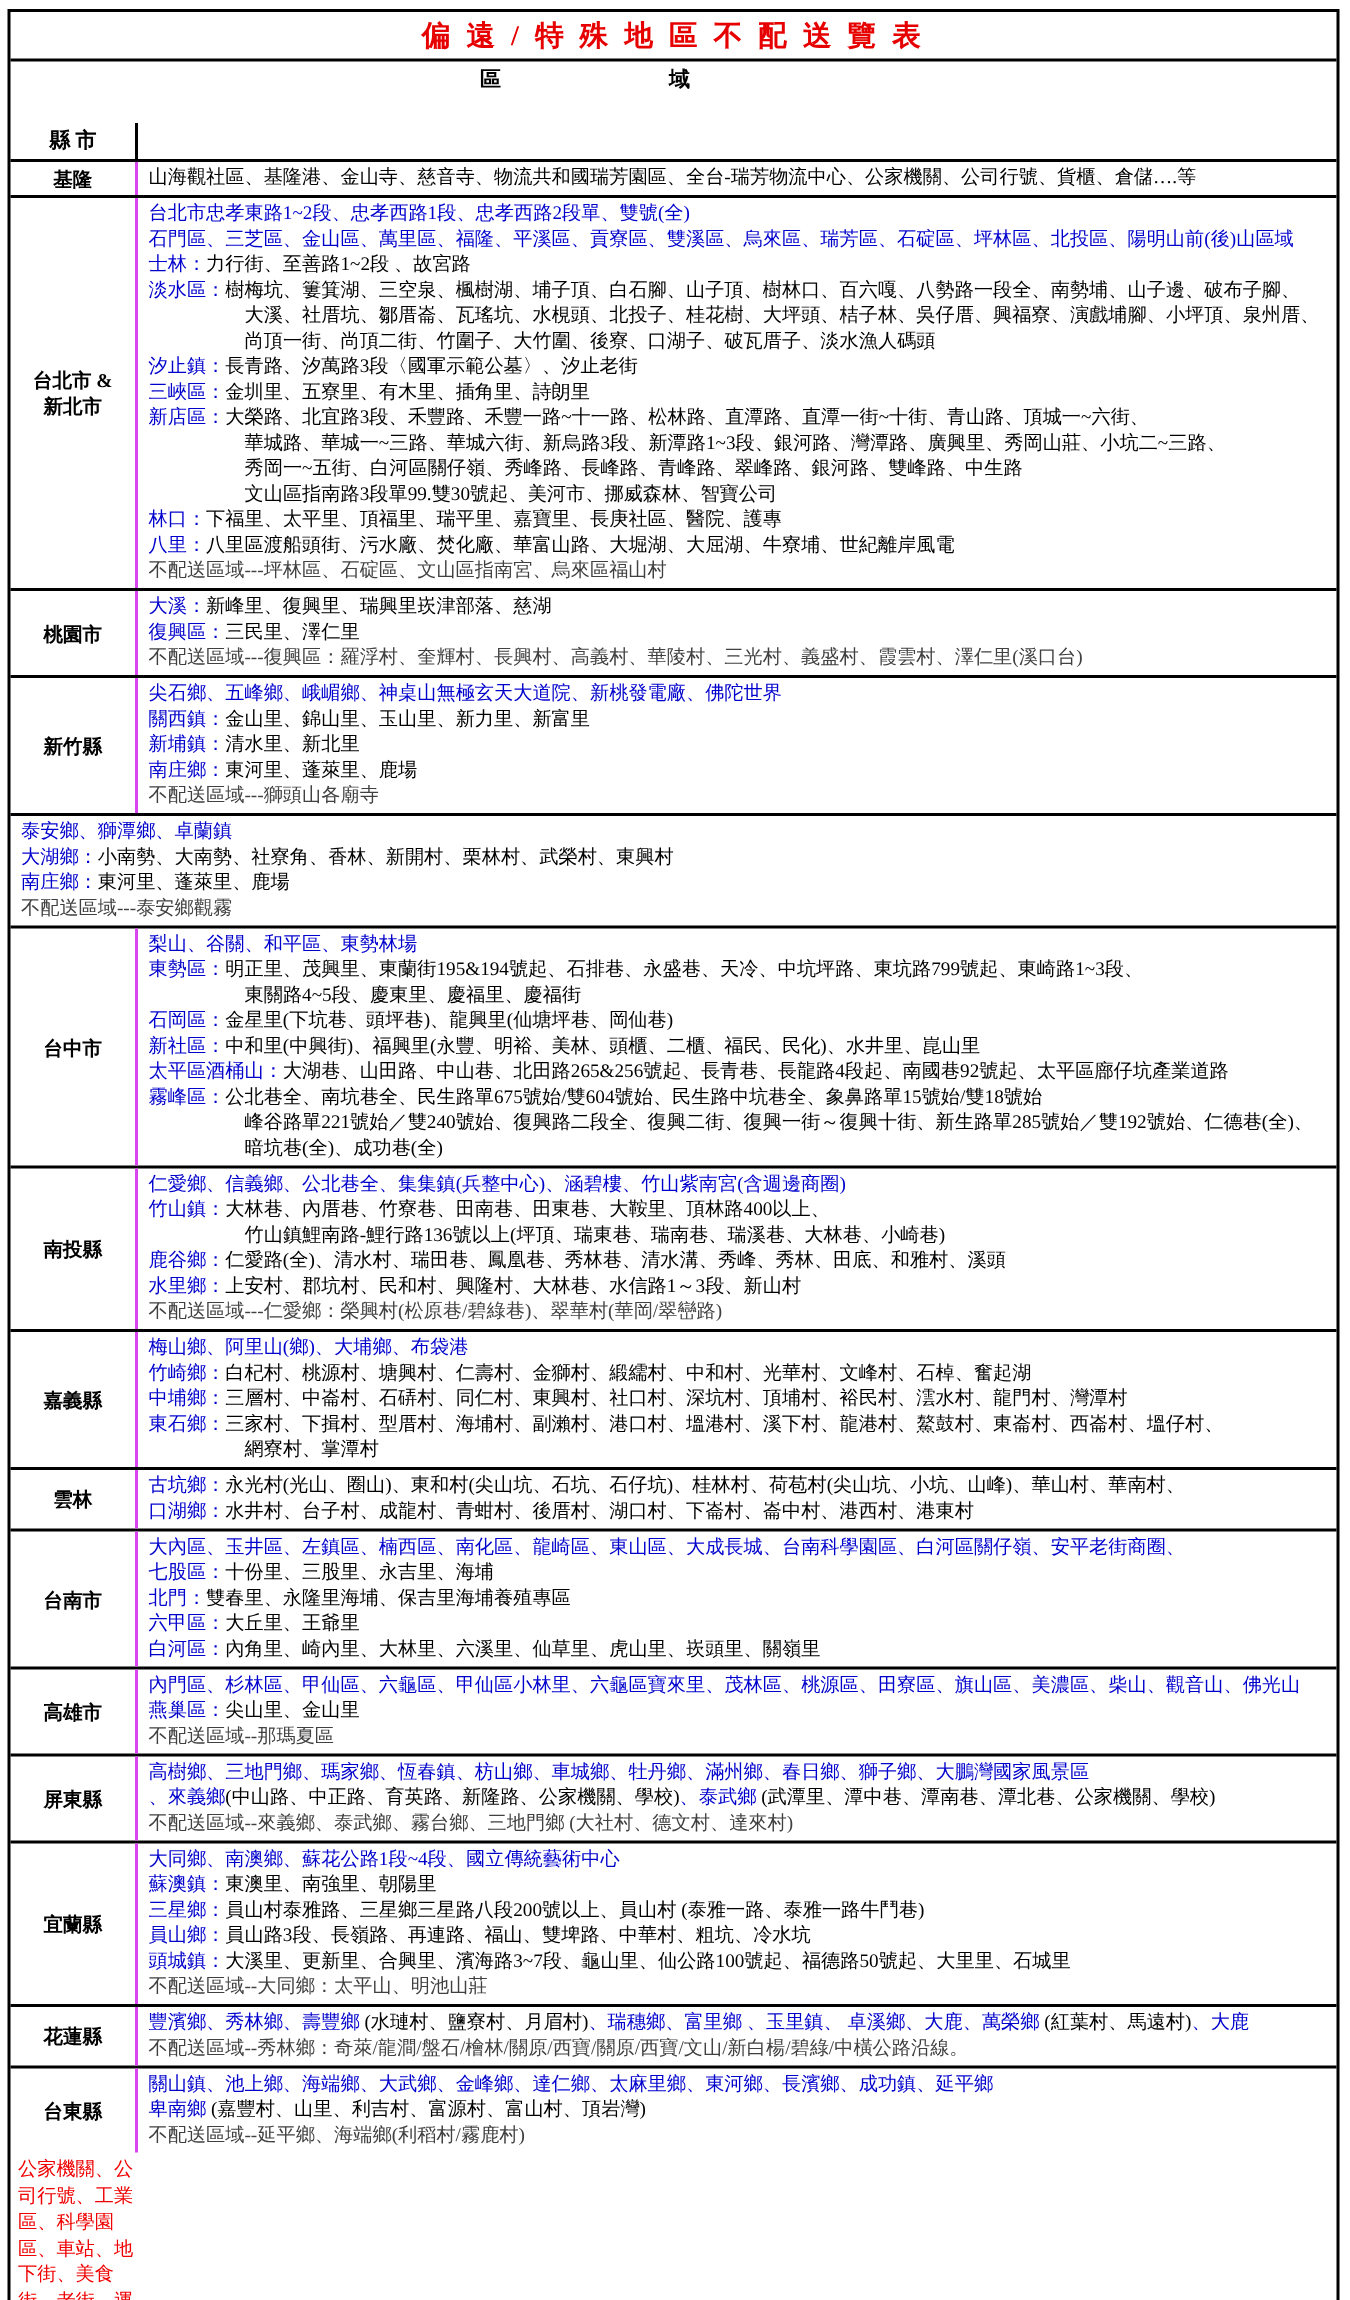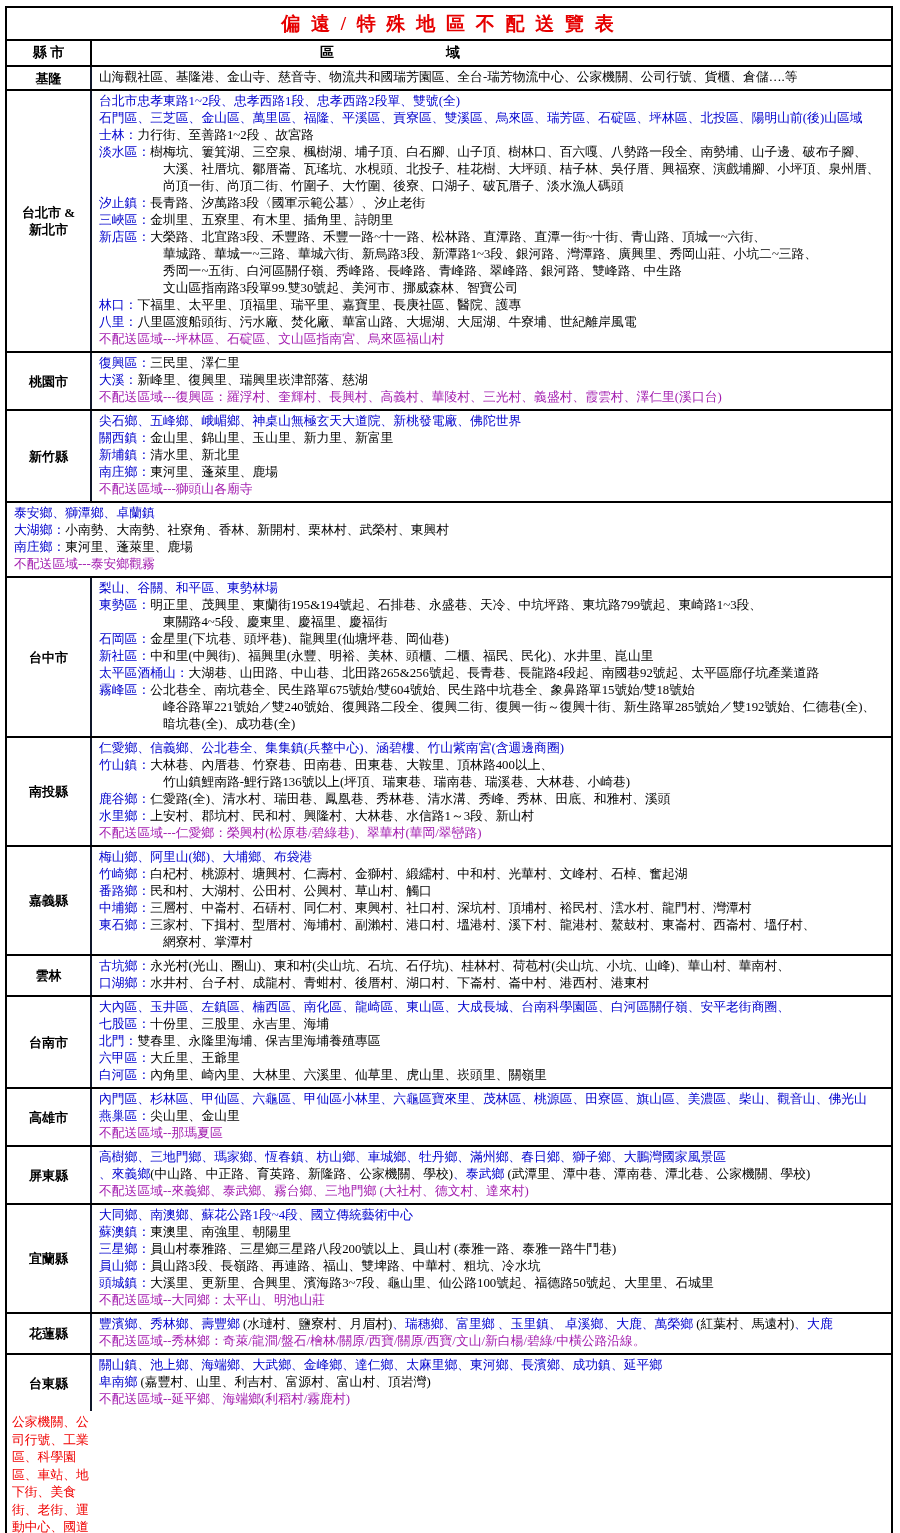--- a/index.html
+++ b/index.html
@@ -2,32 +2,32 @@
 <html><head>
 <meta charset="utf-8">
 <style>
   html,body{margin:0;padding:0;background:#ffffff;}
   body{width:900px;font-family:"Liberation Serif","DejaVu Serif",serif;-webkit-font-smoothing:antialiased;}
   .page{width:892px;padding:6px 0 0 5px;}
   .doc-table{width:884px;border:2px solid #000;}
   .title-row{border-bottom:2px solid #000;text-align:center;padding:3px 0 2px 0;}
   .title-row span{color:#e60000;font-weight:bold;font-size:19px;letter-spacing:3px;font-family:Liberation Serif, serif;}
   .header-row{display:grid;grid-template-columns:85px 1fr;border-bottom:2px solid #000;}
-  .header-county{border-right:2px solid #000;text-align:center;font-weight:bold;font-size:14px;padding:3px 0;}
+  .header-county{border-right:2px solid #000;text-align:center;font-weight:bold;font-size:14px;padding:3px 0;margin-top:41px;}
   .header-region{font-weight:bold;font-size:14px;padding:3px 0 3px 228px;}
   .row{display:grid;grid-template-columns:85px 1fr;border-bottom:2px solid #000;}
   .row:last-child{border-bottom:none;}
-  .county{border-right:2px solid #0f172a;display:flex;align-items:center;justify-content:center;
+  .county{border-right:2px solid #d946ef;display:flex;align-items:center;justify-content:center;
           text-align:center;font-size:13px;font-weight:bold;white-space:pre-line;line-height:17px;padding:2px 1px;}
   .region{padding:2px 3px 3px 7px;border-radius:10px;}
   .line{font-size:12.8px;line-height:17px;white-space:nowrap;}
   .line.indent{padding-left:64px;}
   .seg-b{color:#0000cd;margin-top:13px;}
   .seg-k{color:#000000;}
-  .seg-r{color:#a21caf;}
+  .seg-r{color:#404040;}
   .footer-row{border-bottom:none;padding:3px 5px 4px 5px;}
   .footer-row p{margin:0;color:#f00000;font-size:12.8px;line-height:17.5px;}
 </style>
 </head>
 <body>
 
 <div class="page">
   <div class="doc-table">
     <div class="title-row">
       <span>偏 遠 / 特 殊 地 區 不 配 送 覽 表</span>
@@ -60,22 +60,22 @@
             <div class="line indent"><span class="seg-k">秀岡一~五街、白河區關仔嶺、秀峰路、長峰路、青峰路、翠峰路、銀河路、雙峰路、中生路</span></div>
             <div class="line indent"><span class="seg-k">文山區指南路3段單99.雙30號起、美河市、挪威森林、智寶公司</span></div>
             <div class="line"><span class="seg-b">林口：</span><span class="seg-k">下福里、太平里、頂福里、瑞平里、嘉寶里、長庚社區、醫院、護專</span></div>
             <div class="line"><span class="seg-b">八里：</span><span class="seg-k">八里區渡船頭街、污水廠、焚化廠、華富山路、大堀湖、大屈湖、牛寮埔、世紀離岸風電</span></div>
             <div class="line"><span class="seg-r">不配送區域---坪林區、石碇區、文山區指南宮、烏來區福山村</span></div>
           </div>
         </div>
         <div class="row">
           <div class="county">桃園市</div>
           <div class="region">
+            <div class="line"><span class="seg-b">大溪：</span><span class="seg-k">新峰里、復興里、瑞興里崁津部落、慈湖</span></div>
             <div class="line"><span class="seg-b">復興區：</span><span class="seg-k">三民里、澤仁里</span></div>
-            <div class="line"><span class="seg-b">大溪：</span><span class="seg-k">新峰里、復興里、瑞興里崁津部落、慈湖</span></div>
             <div class="line"><span class="seg-r">不配送區域---復興區：羅浮村、奎輝村、長興村、高義村、華陵村、三光村、義盛村、霞雲村、澤仁里(溪口台)</span></div>
           </div>
         </div>
         <div class="row">
           <div class="county">新竹縣</div>
           <div class="region">
             <div class="line"><span class="seg-b">尖石鄉、五峰鄉、峨嵋鄉、神桌山無極玄天大道院、新桃發電廠、佛陀世界</span></div>
             <div class="line"><span class="seg-b">關西鎮：</span><span class="seg-k">金山里、錦山里、玉山里、新力里、新富里</span></div>
             <div class="line"><span class="seg-b">新埔鎮：</span><span class="seg-k">清水里、新北里</span></div>
             <div class="line"><span class="seg-b">南庄鄉：</span><span class="seg-k">東河里、蓬萊里、鹿場</span></div>
@@ -113,21 +113,20 @@
             <div class="line"><span class="seg-b">鹿谷鄉：</span><span class="seg-k">仁愛路(全)、清水村、瑞田巷、鳳凰巷、秀林巷、清水溝、秀峰、秀林、田底、和雅村、溪頭</span></div>
             <div class="line"><span class="seg-b">水里鄉：</span><span class="seg-k">上安村、郡坑村、民和村、興隆村、大林巷、水信路1～3段、新山村</span></div>
             <div class="line"><span class="seg-r">不配送區域---仁愛鄉：榮興村(松原巷/碧綠巷)、翠華村(華岡/翠巒路)</span></div>
           </div>
         </div>
         <div class="row">
           <div class="county">嘉義縣</div>
           <div class="region">
             <div class="line"><span class="seg-b">梅山鄉、阿里山(鄉)、大埔鄉、布袋港</span></div>
             <div class="line"><span class="seg-b">竹崎鄉：</span><span class="seg-k">白杞村、桃源村、塘興村、仁壽村、金獅村、緞繻村、中和村、光華村、文峰村、石棹、奮起湖</span></div>
-            <div class="line"><span class="seg-b">番路鄉：</span><span class="seg-k">民和村、大湖村、公田村、公興村、草山村、觸口</span></div>
             <div class="line"><span class="seg-b">中埔鄉：</span><span class="seg-k">三層村、中崙村、石硦村、同仁村、東興村、社口村、深坑村、頂埔村、裕民村、澐水村、龍門村、灣潭村</span></div>
             <div class="line"><span class="seg-b">東石鄉：</span><span class="seg-k">三家村、下揖村、型厝村、海埔村、副瀨村、港口村、塭港村、溪下村、龍港村、鰲鼓村、東崙村、西崙村、塭仔村、</span></div>
             <div class="line indent"><span class="seg-k">網寮村、掌潭村</span></div>
           </div>
         </div>
         <div class="row">
           <div class="county">雲林</div>
           <div class="region">
             <div class="line"><span class="seg-b">古坑鄉：</span><span class="seg-k">永光村(光山、圈山)、東和村(尖山坑、石坑、石仔坑)、桂林村、荷苞村(尖山坑、小坑、山峰)、華山村、華南村、</span></div>
             <div class="line"><span class="seg-b">口湖鄉：</span><span class="seg-k">水井村、台子村、成龍村、青蚶村、後厝村、湖口村、下崙村、崙中村、港西村、港東村</span></div>

